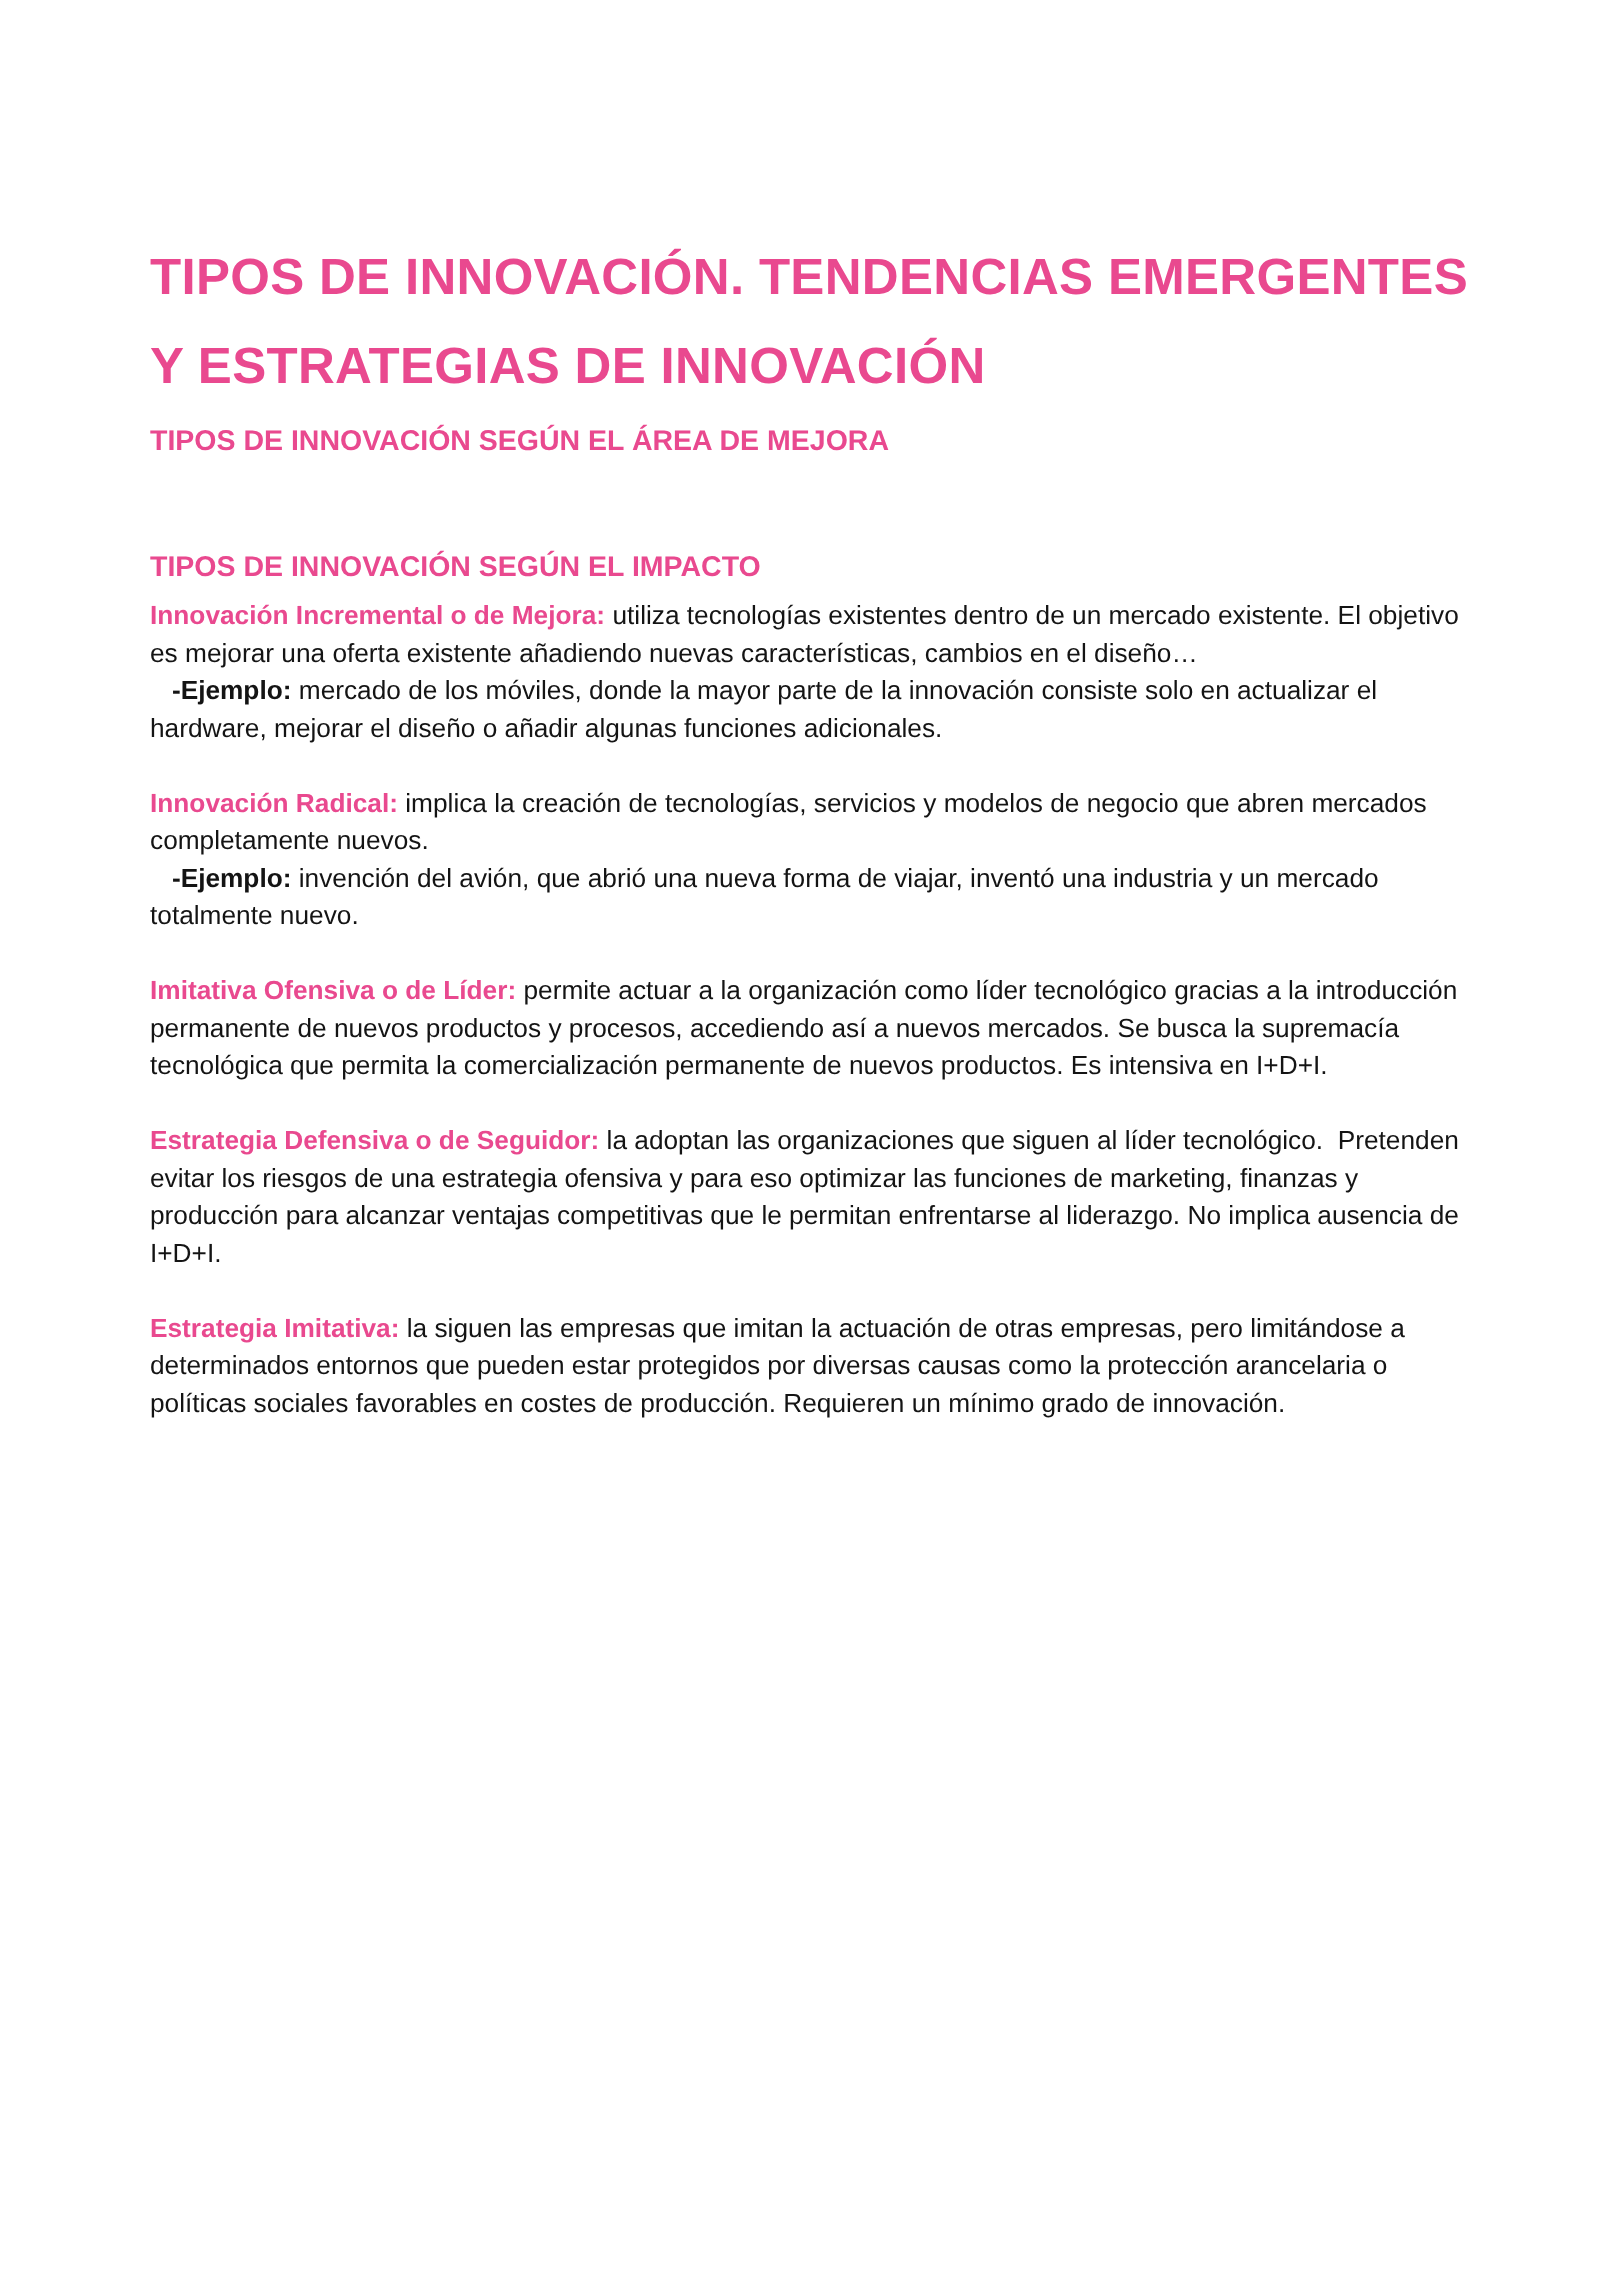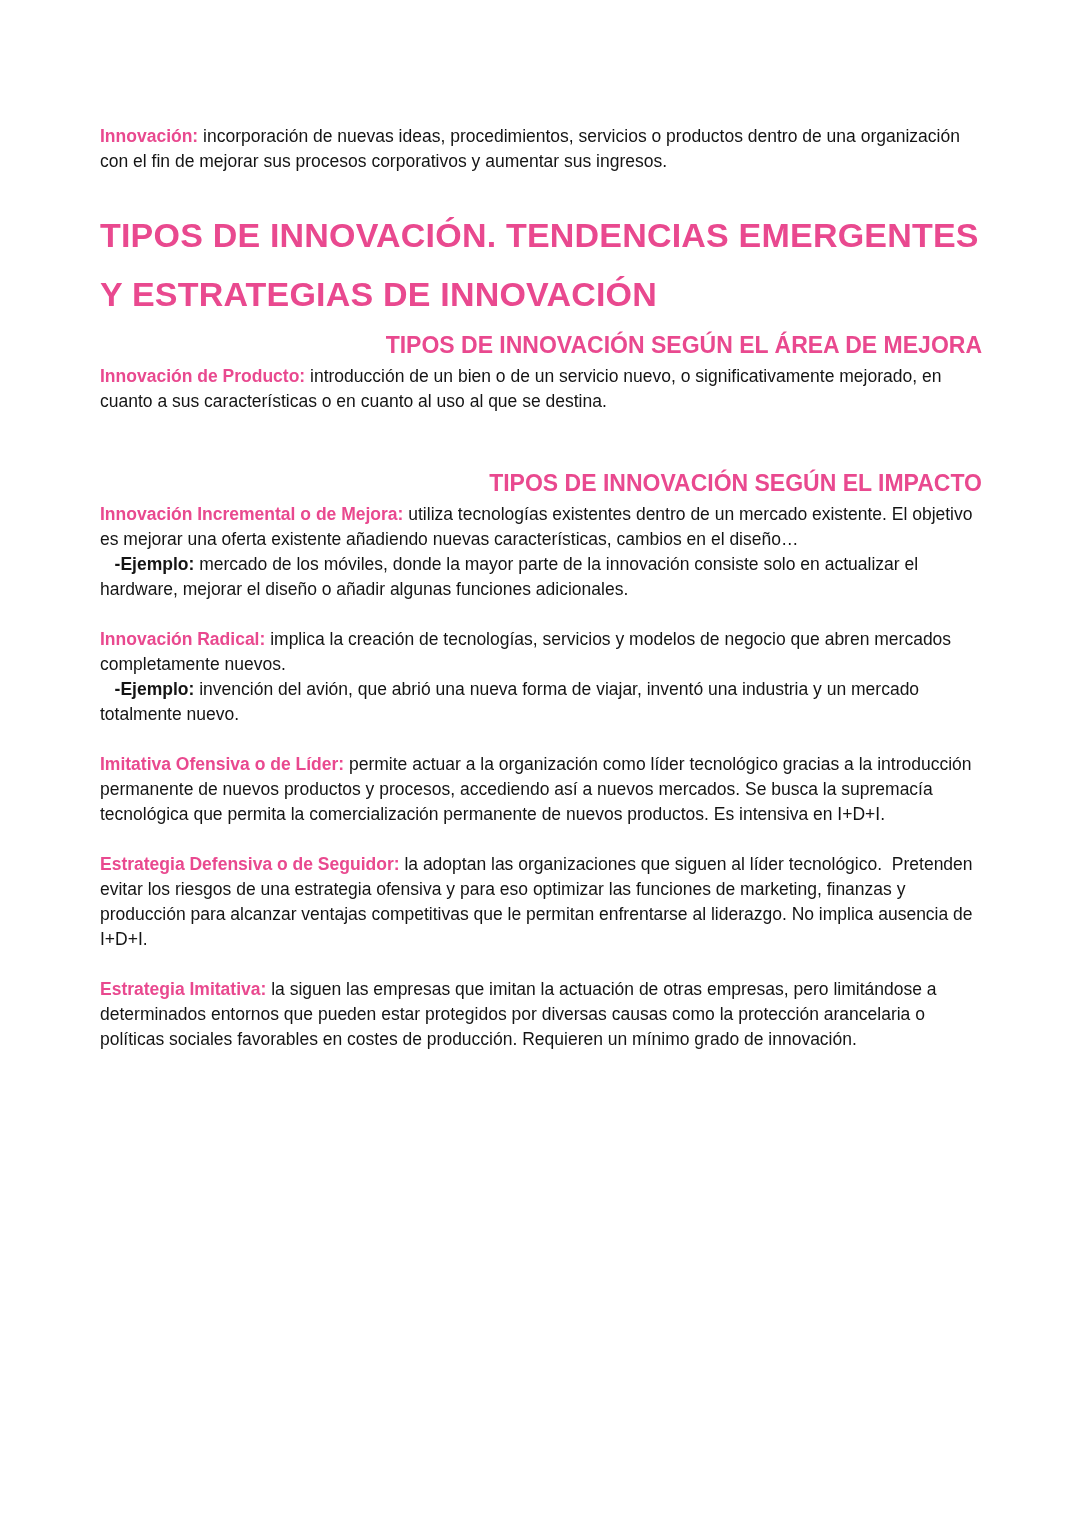--- a/index.html
+++ b/index.html
@@ -43,39 +43,36 @@
   h1.h1 {
     margin: 32px 0 6px 0;
     font-size: 34px;
     line-height: 59px;
     font-weight: bold;
     color: var(--accent);
     letter-spacing: 0.2px;
   }
   h2.h2 {
     margin: 0 0 4px 0;
-    font-size: 23px;
+    font-size: 19px;
     line-height: 30px;
     font-weight: bold;
     color: var(--accent);
-    text-align: right;
   }
   .gap-top {
     margin-top: 54px !important;
   }
 </style>
 </head>
 <body>
 
 <main class="page">
   <div>
-      <p class="para"><span class="run-lead">Innovación:</span><span class="run-body"> incorporación de nuevas ideas, procedimientos, servicios o productos dentro de una organización con el fin de mejorar sus procesos corporativos y aumentar sus ingresos.</span></p>
       <h1 class="h1">TIPOS DE INNOVACIÓN. TENDENCIAS EMERGENTES Y ESTRATEGIAS DE INNOVACIÓN</h1>
       <h2 class="h2">TIPOS DE INNOVACIÓN SEGÚN EL ÁREA DE MEJORA</h2>
-      <p class="para"><span class="run-lead">Innovación de Producto:</span><span class="run-body"> introducción de un bien o de un servicio nuevo, o significativamente mejorado, en cuanto a sus características o en cuanto al uso al que se destina.</span></p>
       <h2 class="h2 gap-top">TIPOS DE INNOVACIÓN SEGÚN EL IMPACTO</h2>
       <p class="para"><span class="run-lead">Innovación Incremental o de Mejora:</span><span class="run-body"> utiliza tecnologías existentes dentro de un mercado existente. El objetivo es mejorar una oferta existente añadiendo nuevas características, cambios en el diseño…</span><span class="run-bold">
    -Ejemplo:</span><span class="run-body"> mercado de los móviles, donde la mayor parte de la innovación consiste solo en actualizar el hardware, mejorar el diseño o añadir algunas funciones adicionales.</span></p>
       <p class="para"><span class="run-lead">Innovación Radical:</span><span class="run-body"> implica la creación de tecnologías, servicios y modelos de negocio que abren mercados completamente nuevos.</span><span class="run-bold">
    -Ejemplo:</span><span class="run-body"> invención del avión, que abrió una nueva forma de viajar, inventó una industria y un mercado totalmente nuevo.</span></p>
       <p class="para"><span class="run-lead">Imitativa Ofensiva o de Líder:</span><span class="run-body"> permite actuar a la organización como líder tecnológico gracias a la introducción permanente de nuevos productos y procesos, accediendo así a nuevos mercados. Se busca la supremacía tecnológica que permita la comercialización permanente de nuevos productos. Es intensiva en I+D+I.</span></p>
       <p class="para"><span class="run-lead">Estrategia Defensiva o de Seguidor:</span><span class="run-body"> la adoptan las organizaciones que siguen al líder tecnológico.  Pretenden evitar los riesgos de una estrategia ofensiva y para eso optimizar las funciones de marketing, finanzas y producción para alcanzar ventajas competitivas que le permitan enfrentarse al liderazgo. No implica ausencia de I+D+I.</span></p>
       <p class="para"><span class="run-lead">Estrategia Imitativa:</span><span class="run-body"> la siguen las empresas que imitan la actuación de otras empresas, pero limitándose a determinados entornos que pueden estar protegidos por diversas causas como la protección arancelaria o políticas sociales favorables en costes de producción. Requieren un mínimo grado de innovación.</span></p>
     </div>
 </main>

